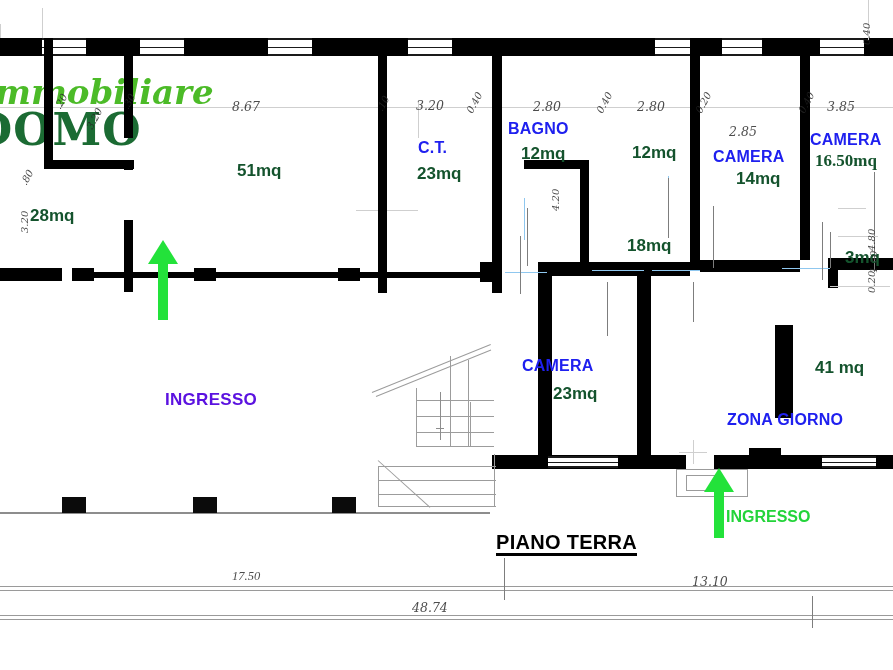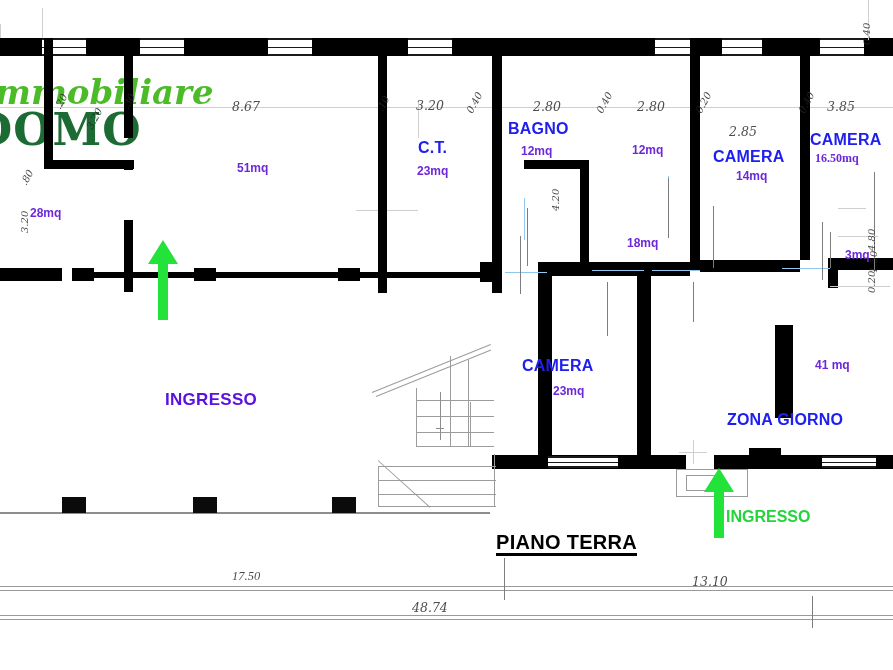--- a/index.html
+++ b/index.html
@@ -17,21 +17,21 @@
   .window{position:absolute;background:#ffffff;border-top:2px solid #1a1a1a;border-bottom:2px solid #1a1a1a;
           box-sizing:border-box;}
   .window::after{content:"";position:absolute;left:0;right:0;top:50%;height:1px;background:#1a1a1a;}
 
   
   .gap{position:absolute;background:#ffffff;}
 
   
   .lbl{position:absolute;white-space:nowrap;line-height:1;}
   .room-name{color:#1f20ef;font-weight:bold;font-size:16px;letter-spacing:.2px;}
-  .area{color:#6d28d9;font-weight:bold;font-size:12px;}
+  .area{color:#14532d;font-weight:bold;font-size:17px;}
   .portico{color:#5b12e0;font-weight:bold;font-size:17px;letter-spacing:.3px;}
   .ingresso{color:#23d43a;font-weight:bold;font-size:16px;}
   .piano{color:#000;font-weight:bold;font-size:20px;letter-spacing:.3px;
          border-bottom:3px solid #000;padding-bottom:1px;}
 
   
   .dim{position:absolute;color:#262626;font-family:"DejaVu Serif",serif;font-size:12.5px;
        white-space:nowrap;font-style:italic;opacity:.82;}
   .dim.rot{transform:rotate(-62deg);transform-origin:left bottom;font-size:10px;}
   .dim.vert{transform:rotate(-90deg);transform-origin:left bottom;}

